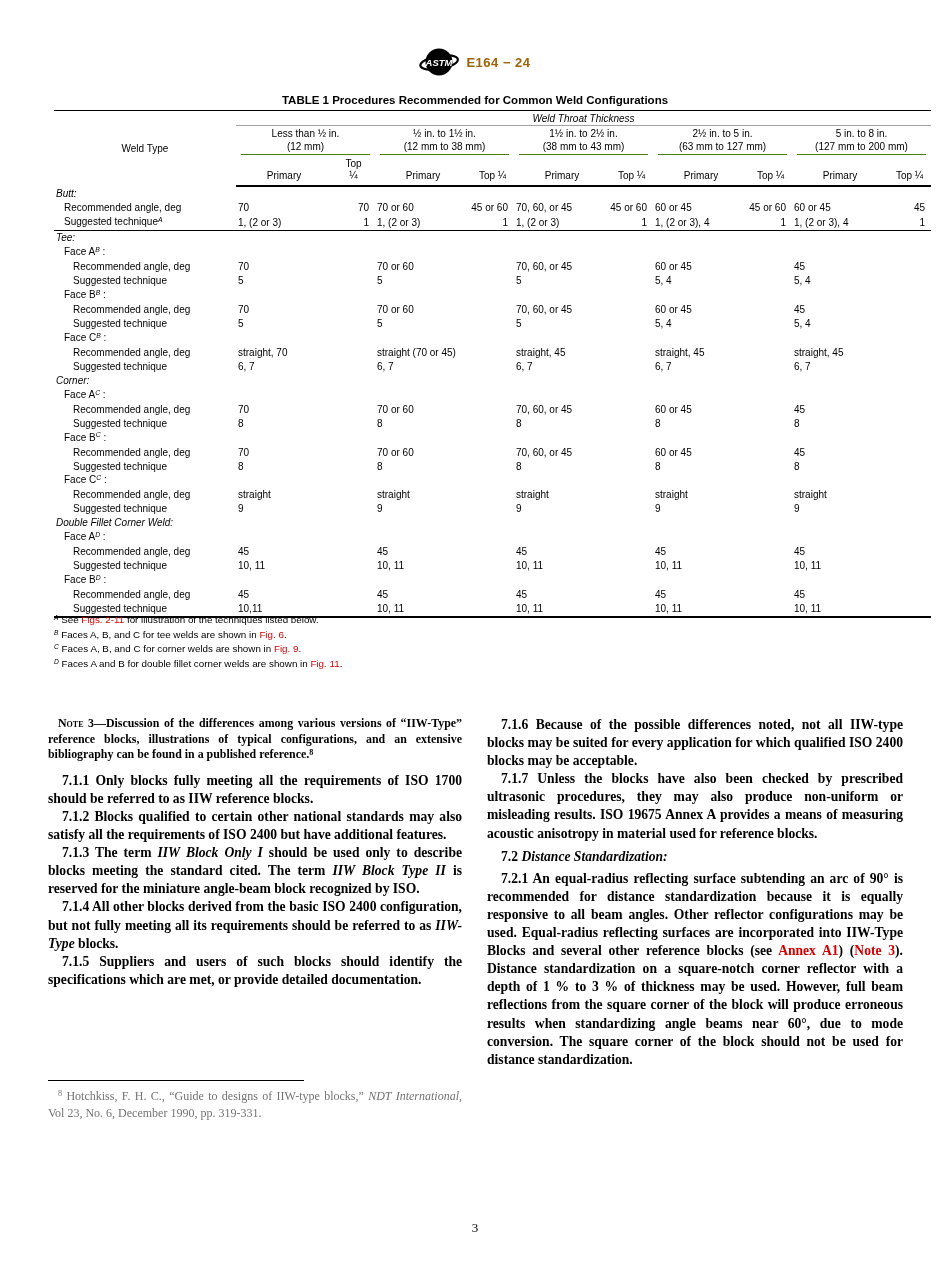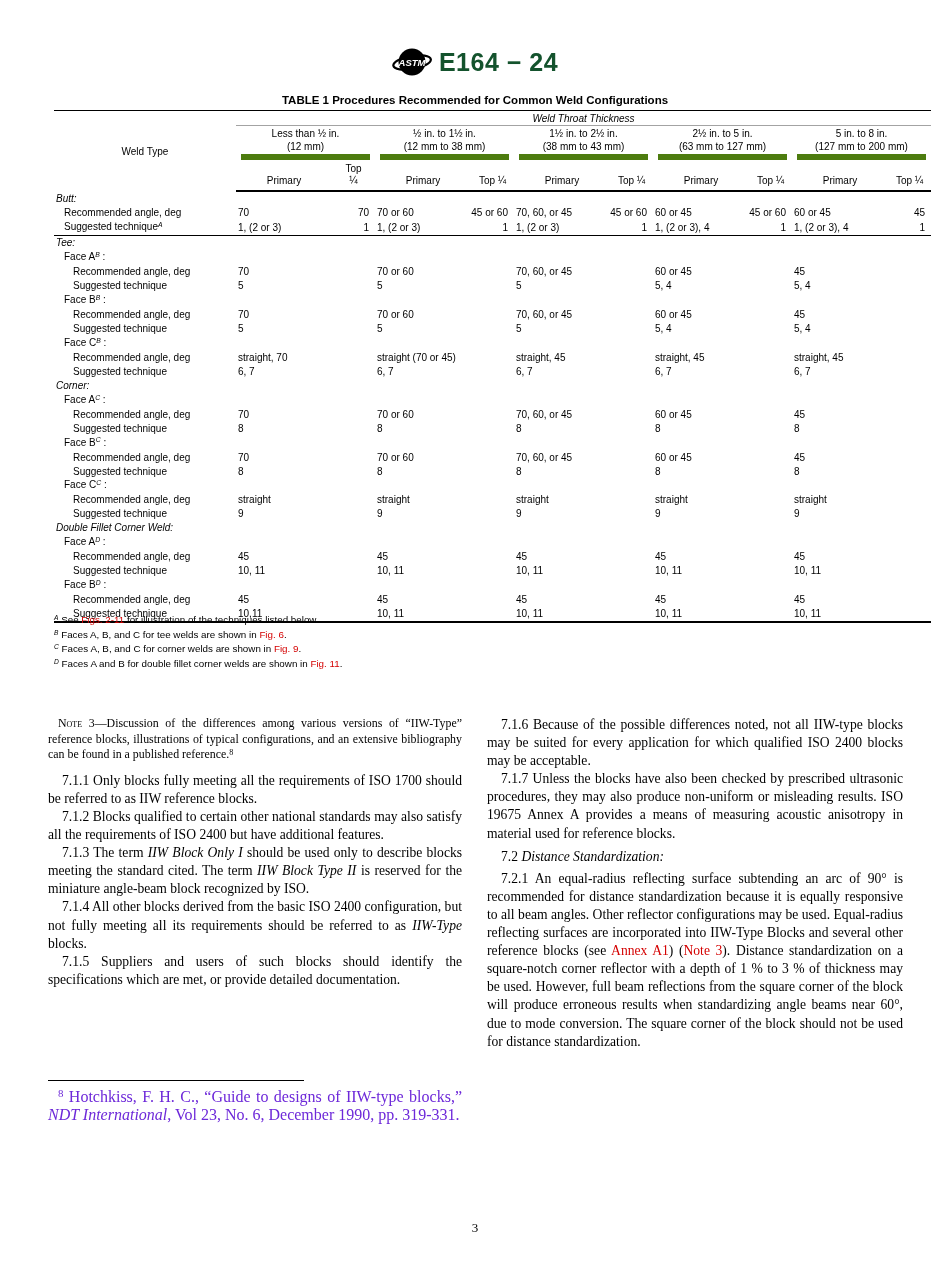--- a/index.html
+++ b/index.html
@@ -2,58 +2,58 @@
 <html style="--red: #d40000;"><head>
 <meta charset="utf-8">
 <style>
   html,body{margin:0;padding:0;background:#ffffff;}
   .page{
     position:relative;width:950px;height:1272px;background:#ffffff;color:#111;
     font-family:"Liberation Serif",serif;overflow:hidden;
   }
   
   .doc-header{position:absolute;top:46px;left:0;width:100%;display:flex;justify-content:center;align-items:center;gap:7px;}
-  .doc-code{font-family:"Liberation Sans",sans-serif;font-weight:bold;font-size:25px;letter-spacing:.5px;color:#14532d;}
+  .doc-code{font-family:"Liberation Sans",sans-serif;font-weight:bold;font-size:13px;letter-spacing:.5px;color:#a16207;}
   
   .tbl-title{position:absolute;top:94px;left:0;width:100%;text-align:center;
     font-family:"Liberation Sans",sans-serif;font-weight:bold;font-size:11.5px;color:#000;}
   
   .weld-table{
     position:absolute;top:110px;left:54px;width:877px;border-collapse:collapse;table-layout:fixed;
     font-family:"Liberation Sans",sans-serif;font-size:10px;color:#000;
     border-top:1.5px solid #000;border-bottom:2px solid #000;
   }
   .weld-table th{font-weight:normal;padding:0;vertical-align:bottom;}
   .weld-table td{padding:0;height:14px;line-height:13.9px;vertical-align:bottom;white-space:nowrap;overflow:visible;}
   .th-weldtype{text-align:center;vertical-align:middle !important;}
   .th-span{text-align:center;}
   .th-span .span-underline{border-bottom:1px solid #a3a3a3;padding:2px 0 1px 0;font-style:italic;}
   .th-group{text-align:center;}
-  .th-group .group-underline{border-bottom:6px solid #4d7c0f;margin:0 5px;padding:2px 0 1px 0;line-height:12.5px;}
+  .th-group .group-underline{border-bottom:1px solid #4d7c0f;margin:0 5px;padding:2px 0 1px 0;line-height:12.5px;}
   .subcol-row th{border-bottom:2px solid #000;padding:3px 0 4px 0;line-height:11.5px;text-align:center;}
   tr.divider-after td{border-bottom:1.5px solid #000;}
   .cell-section{font-style:italic;padding-left:2px !important;}
   .cell-face{padding-left:10px !important;}
   .cell-label.indent1{padding-left:10px !important;}
   .cell-label.indent2{padding-left:19px !important;}
   .cell-primary{text-align:left;padding-left:2px !important;}
   .cell-top{text-align:right;padding-right:6px !important;}
   
   .tbl-footnotes{position:absolute;top:613px;left:54px;width:877px;
     font-family:"Liberation Sans",sans-serif;font-size:9.8px;line-height:13.6px;color:#000;}
   .table-footnote{margin:0;}
   
-  .col{position:absolute;top:716px;font-size:13.6px;line-height:18.1px;text-align:justify;color:#000;}
+  .col{position:absolute;top:716px;font-size:13.6px;line-height:18.1px;text-align:justify;color:#000;font-weight:bold;}
   .col-left{left:48px;width:414px;}
   .col-right{left:487px;width:416px;}
   .para{margin:0;text-indent:14px;}
   .para-note{font-size:11.9px;line-height:15.6px;margin-bottom:8px;text-indent:10px;}
   .para-heading{margin:5px 0 4px 0;}
   
-  .doc-footnote{position:absolute;left:48px;top:1080px;width:414px;font-size:16px;line-height:15.8px;text-align:justify;color:#6d28d9;}
+  .doc-footnote{position:absolute;left:48px;top:1080px;width:414px;font-size:12px;line-height:15.8px;text-align:justify;color:#737373;}
   .fn-rule{width:256px;border-top:1px solid #000;margin-bottom:8px;}
   .doc-footnote .fn-text{text-indent:10px;}
   
   .page-number{position:absolute;top:1220px;left:0;width:100%;text-align:center;font-size:13px;color:#000;}
   
   .seg-i{font-style:italic;}
   .seg-red{color:var(--red,#d40000);}
   .seg-sup{font-size:68%;position:relative;top:-0.45em;}
   .seg-supi{font-size:68%;position:relative;top:-0.45em;font-style:italic;}
   .seg-smallcaps{font-variant:small-caps;}

